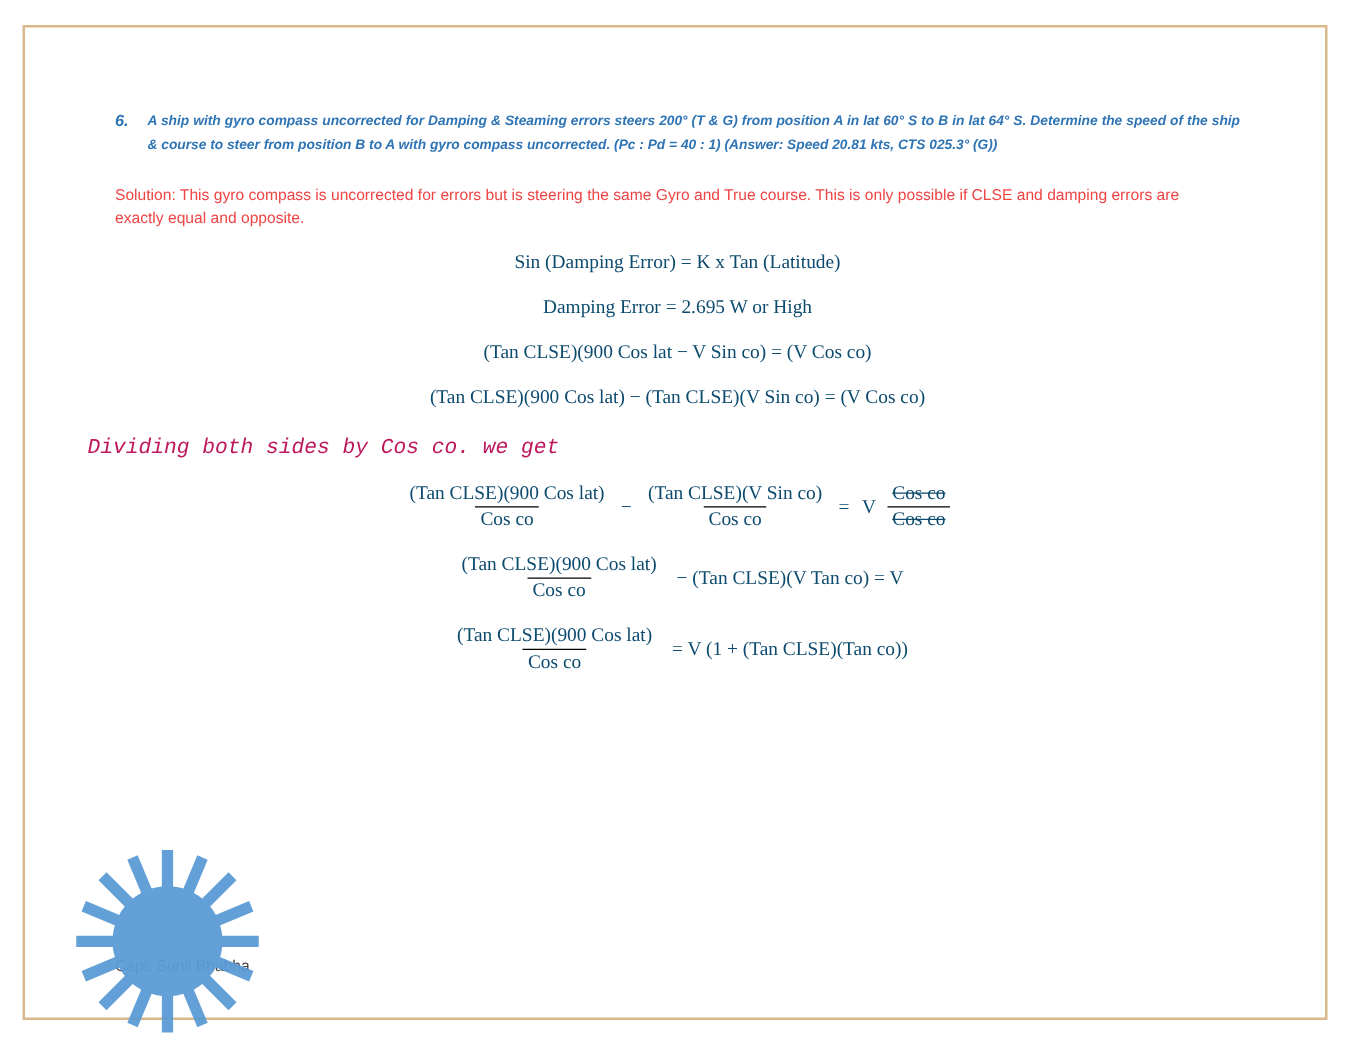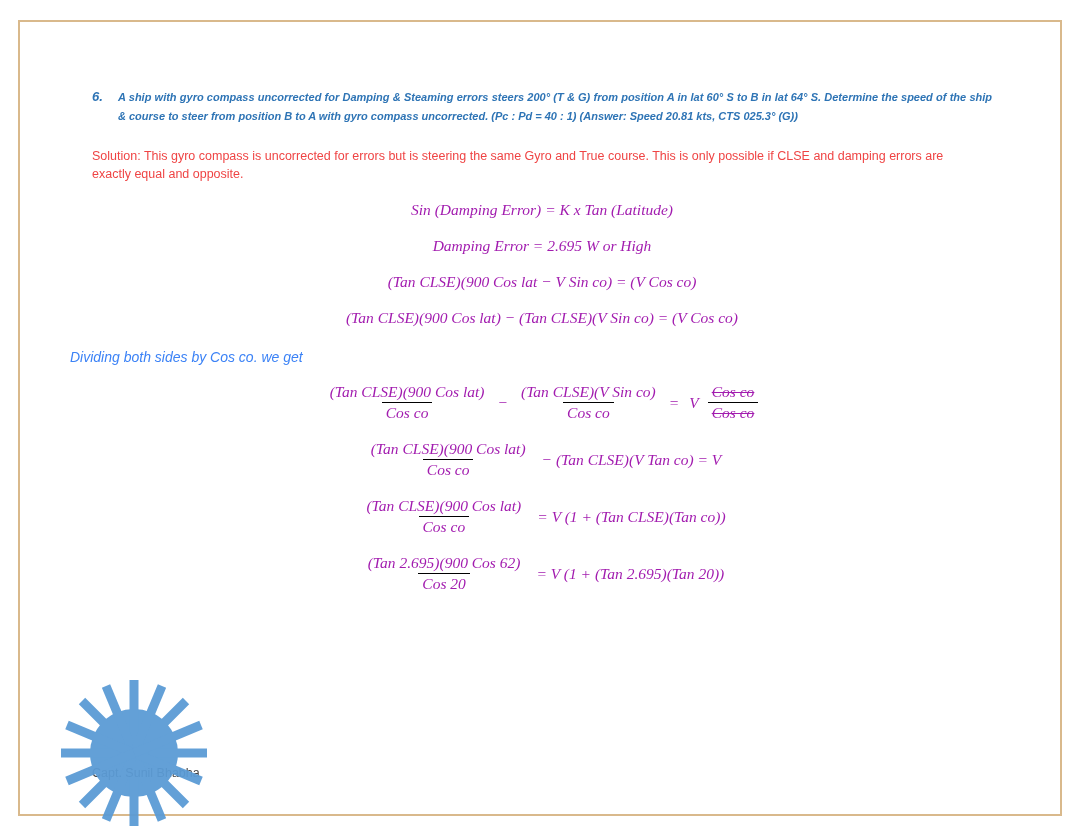--- a/index.html
+++ b/index.html
@@ -69,33 +69,33 @@
     text-align: left;
   }
   .body-text.tight {
     margin-top: 2px;
   }
   .body-text.gap {
     margin-top: 20px;
   }
 
   .italic-note {
-    font-size: 14px;
+    font-size: 17px;
     font-style: italic;
-    color: #3b82f6;
+    color: #be185d;
     margin-top: 22px;
     margin-left: -22px;
+    font-family: Liberation Mono, monospace;
   }
 
   
   .math {
     font-family: "Liberation Serif", serif;
-    font-style: italic;
     font-size: 15.5px;
-    color: #a21caf;
+    color: #0c4a6e;
     text-align: center;
   }
   .eq-row {
     display: flex;
     justify-content: center;
     align-items: center;
     margin-top: 12px;
   }
   .eq-row.m2 { margin-top: 6px; }
   .eq-row.m3 { margin-top: 18px; }
@@ -229,27 +229,20 @@
     </div>
 
     <div class="eq-row m3">
       <span class="frac math">
         <span class="num">(Tan CLSE)(900 Cos lat)</span>
         <span class="den">Cos co</span>
       </span>
       <span class="math inline-mid nowrap" style="margin-left:8px;">= V (1 + (Tan CLSE)(Tan co))</span>
     </div>
 
-    <div class="eq-row m3">
-      <span class="frac math">
-        <span class="num">(Tan 2.695)(900 Cos 62)</span>
-        <span class="den">Cos 20</span>
-      </span>
-      <span class="math inline-mid nowrap" style="margin-left:8px;">= V (1 + (Tan 2.695)(Tan 20))</span>
-    </div>
 
   </div>
 
   <div class="author">Capt. Sunil Bhabha</div>
 
   <div id="watermark">
     <svg id="wm-sun" width="200" height="162" viewBox="0 0 200 162">
       <g fill="#5b9bd5" opacity="0.95">
         <circle cx="100" cy="81" r="44"></circle>
         <g stroke="#5b9bd5" stroke-width="9">

